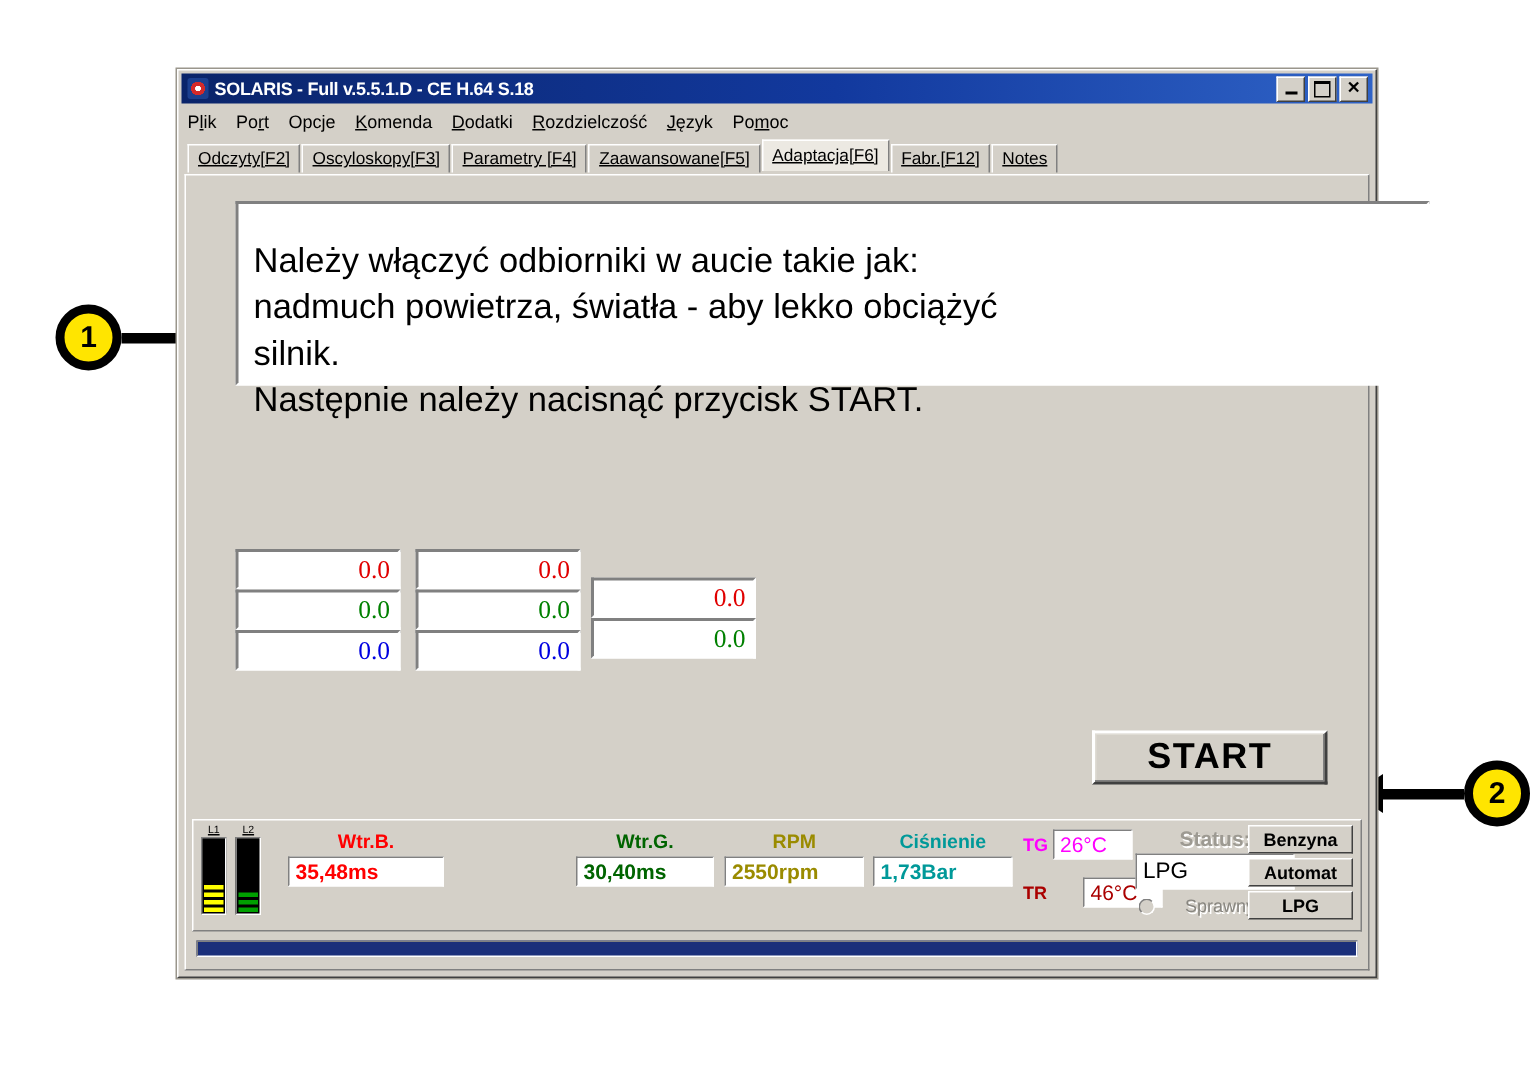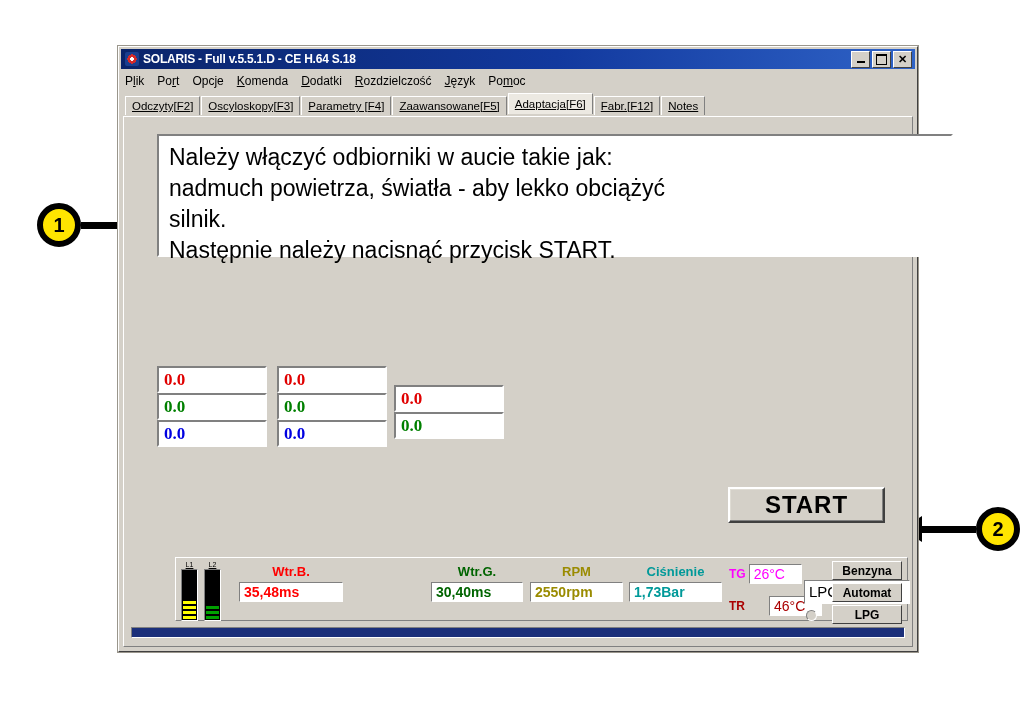--- a/index.html
+++ b/index.html
@@ -75,61 +75,61 @@
     background:#d4d0c8;
     border-top:1px solid #ffffff;border-left:1px solid #ffffff;
     border-right:1px solid #808080;border-bottom:1px solid #808080;
   }
   
   #instruction-panel{
     position:absolute;left:33px;top:17px;width:796px;height:123px;
     background:#ffffff;
     border-top:2px solid #808080;border-left:2px solid #808080;
     border-right:2px solid #ffffff;border-bottom:2px solid #ffffff;
-    box-sizing:border-box;padding:6px 10px;
+    box-sizing:border-box;padding:22px 10px;
   }
   #instruction-panel p{
     margin:0;font-size:23px;line-height:31px;color:#000;white-space:pre-wrap;
     font-family:"Liberation Sans",sans-serif;
   }
   
   .val-group{position:absolute;}
   .val-box{
     background:#ffffff;
     border-top:2px solid #808080;border-left:2px solid #808080;
     border-right:2px solid #ffffff;border-bottom:2px solid #ffffff;
     box-sizing:border-box;
-    font-size:17px;font-weight:bold;
+    font-size:17px;font-weight:normal;
     padding:1px 5px;line-height:21px;
     font-family:"Liberation Serif",serif;
+    text-align:right;
   }
   #val-group-a{left:33px;top:249px;width:110px;}
   #val-group-b{left:153px;top:249px;width:110px;}
   #val-group-c{left:270px;top:268px;width:110px;}
   #val-group-a .val-box, #val-group-b .val-box{height:27px;}
   #val-group-c .val-box{height:27px;}
   
   #start-button{
     position:absolute;right:27px;top:370px;width:157px;height:36px;
     background:#d4d0c8;
     border-top:2px solid #ffffff;border-left:2px solid #ffffff;
     border-right:2px solid #404040;border-bottom:2px solid #404040;
     box-shadow:inset -1px -1px 0 #808080, inset 1px 1px 0 #dfdcd4;
     display:flex;align-items:center;justify-content:center;
     font-size:24px;font-weight:bold;color:#000;letter-spacing:1px;
     box-sizing:border-box;cursor:default;
   }
   
   #status-panel{
-    position:absolute;left:4px;right:4px;bottom:25px;height:64px;
+    position:absolute;left:4px;right:4px;bottom:25px;height:75px;
     background:#d4d0c8;
     border-top:1px solid #ffffff;border-left:1px solid #ffffff;
     border-right:1px solid #808080;border-bottom:1px solid #808080;
     box-sizing:border-box;
-    margin-left:47px;
   }
   
   #level-bars{position:absolute;left:5px;top:3px;display:flex;gap:6px;}
   .lvl{display:flex;flex-direction:column;align-items:center;}
   .lvl-label{font-size:7px;color:#000;line-height:8px;text-decoration:underline;}
   .lvl-track{
     width:17px;height:52px;background:#000000;
     border-top:1px solid #808080;border-left:1px solid #808080;
     border-right:1px solid #ffffff;border-bottom:1px solid #ffffff;
     box-sizing:border-box;display:flex;flex-direction:column;justify-content:flex-end;

